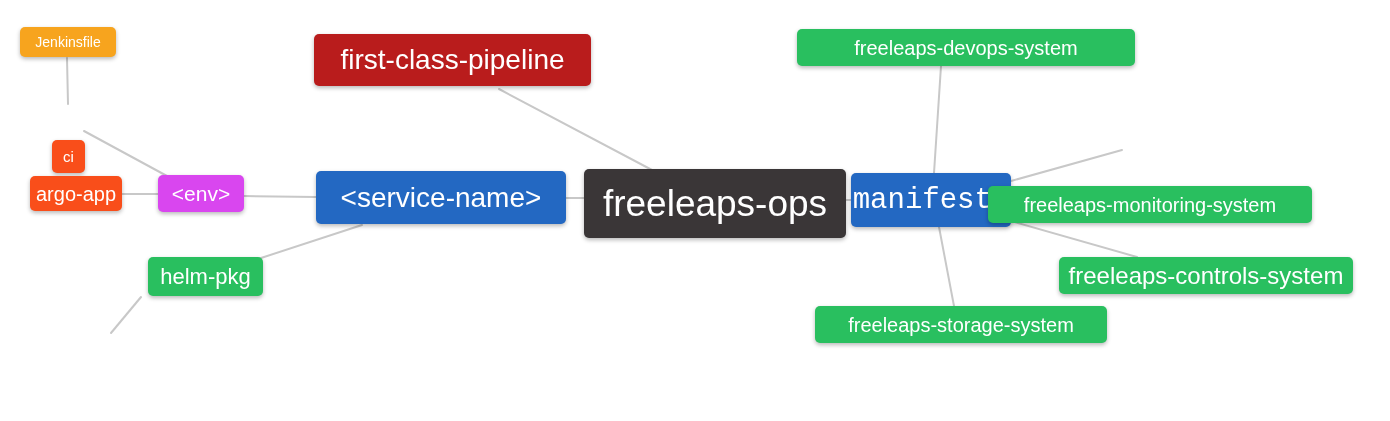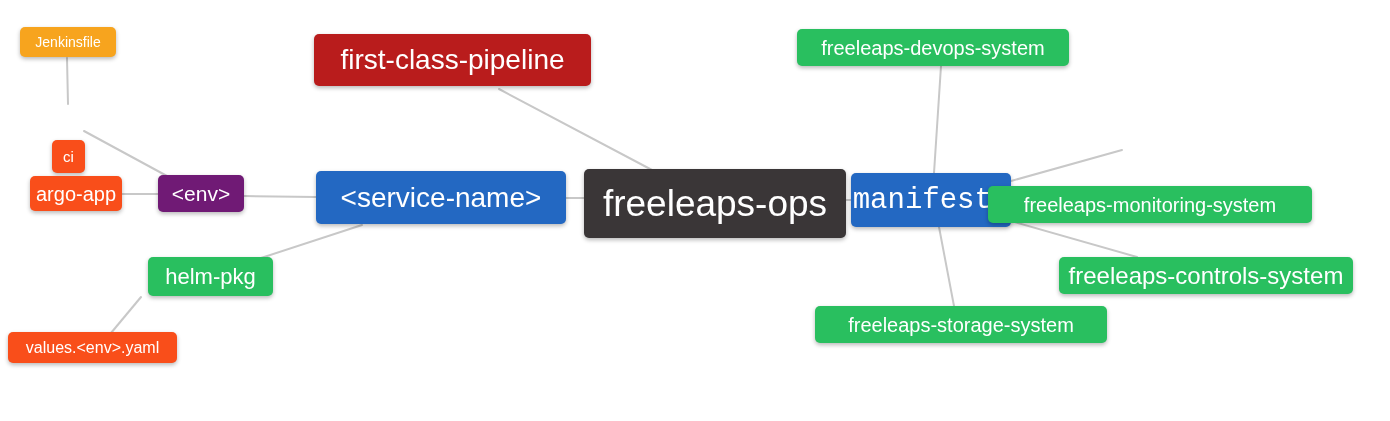--- a/index.html
+++ b/index.html
@@ -53,25 +53,24 @@
     <line x1="934" y1="173" x2="941" y2="66" stroke="#c8c8c8"></line>
     <line x1="1011" y1="181" x2="1122" y2="150" stroke="#c8c8c8"></line>
     <line x1="1011" y1="203" x2="1052" y2="203" stroke="#c8c8c8"></line>
     <line x1="1011" y1="221" x2="1137" y2="257" stroke="#c8c8c8"></line>
     <line x1="939" y1="227" x2="954" y2="306" stroke="#c8c8c8"></line>
   </svg>
 
   <div class="node" style="left: 20px; top: 27px; width: 96px; height: 30px; font-size: 14px; background: rgb(247, 164, 30);">Jenkinsfile</div>
   <div class="node" style="left: 52px; top: 105px; width: 33px; height: 33px; font-size: 15px; background: rgb(249, 78, 26); margin-top: 35px;">ci</div>
   <div class="node" style="left: 30px; top: 176px; width: 92px; height: 35px; font-size: 20px; background: rgb(249, 78, 26);">argo-app</div>
-  <div class="node" style="left: 158px; top: 175px; width: 86px; height: 37px; font-size: 21px; background: #701a75;">&lt;env&gt;</div>
+  <div class="node" style="left: 158px; top: 175px; width: 86px; height: 37px; font-size: 21px; background: #d946ef;">&lt;env&gt;</div>
   <div class="node" style="left: 316px; top: 171px; width: 250px; height: 53px; font-size: 28px; background: rgb(35, 104, 194);">&lt;service-name&gt;</div>
   <div class="node" style="left: 314px; top: 34px; width: 277px; height: 52px; font-size: 28px; background: #b91c1c;">first-class-pipeline</div>
   <div class="node" style="left: 584px; top: 169px; width: 262px; height: 69px; font-size: 37px; background: rgb(58, 54, 55);">freeleaps-ops</div>
   <div class="node" style="left: 851px; top: 173px; width: 160px; height: 54px; font-size: 29px; background: rgb(35, 104, 194); font-family: Liberation Mono, monospace;">manifests</div>
-  <div class="node" style="left: 148px; top: 257px; width: 125px; height: 39px; font-size: 22px; background: rgb(41, 191, 95);">helm-pkg</div>
-  <div class="node" style="left: 8px; top: 332px; width: 169px; height: 31px; font-size: 16px; background: rgb(249, 78, 26);">values.&lt;env&gt;.yaml</div>
-  <div class="node" style="left: 797px; top: 29px; width: 272px; height: 37px; font-size: 20px; background: rgb(41, 191, 95);">freeleaps-devops-system</div>
+  <div class="node" style="left: 148px; top: 257px; width: 115px; height: 39px; font-size: 22px; background: rgb(41, 191, 95);">helm-pkg</div>
+  <div class="node" style="left: 797px; top: 29px; width: 338px; height: 37px; font-size: 20px; background: rgb(41, 191, 95);">freeleaps-devops-system</div>
   <div class="node" style="left: 988px; top: 186px; width: 324px; height: 37px; font-size: 20px; background: rgb(41, 191, 95);">freeleaps-monitoring-system</div>
   <div class="node" style="left: 1059px; top: 257px; width: 294px; height: 37px; font-size: 24px; background: rgb(41, 191, 95);">freeleaps-controls-system</div>
   <div class="node" style="left: 815px; top: 306px; width: 292px; height: 37px; font-size: 20px; background: rgb(41, 191, 95);">freeleaps-storage-system</div>
 
 </div>
 
 </body></html>

